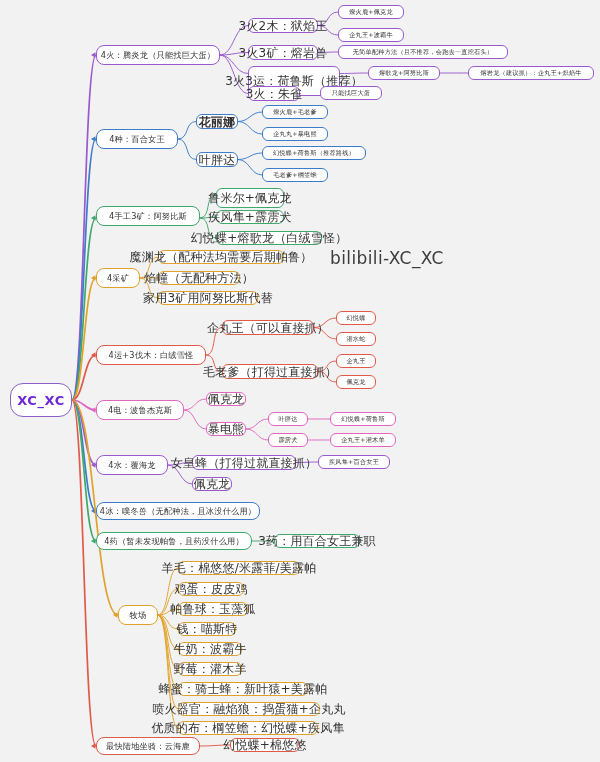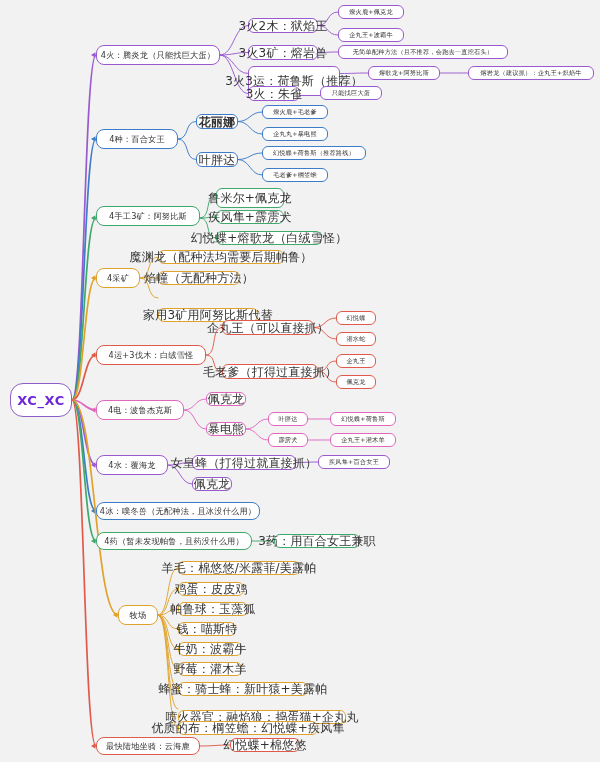--- a/index.html
+++ b/index.html
@@ -141,21 +141,21 @@
       <div class="node lvl2" style="left: 196px; top: 152px; width: 42px; height: 15px; border-color: rgb(61, 124, 201);">叶胖达</div>
       <div class="node lvl3" style="left: 262px; top: 146px; width: 104px; height: 14px; border-color: rgb(61, 124, 201);">幻悦蝶+荷鲁斯（推荐路线）</div>
       <div class="node lvl3" style="left: 262px; top: 168px; width: 66px; height: 14px; border-color: rgb(61, 124, 201);">毛老爹+棡笠蟾</div>
       <div class="node lvl1" style="left: 96px; top: 206px; width: 104px; height: 20px; border-color: rgb(63, 168, 107);">4手工3矿：阿努比斯</div>
       <div class="node lvl2" style="left: 216px; top: 188px; width: 68px; height: 20px; border-color: rgb(63, 168, 107);">鲁米尔+佩克龙</div>
       <div class="node lvl2" style="left: 216px; top: 210px; width: 68px; height: 14px; border-color: rgb(63, 168, 107);">疾风隼+霹雳犬</div>
       <div class="node lvl2" style="left: 216px; top: 231px; width: 106px; height: 14px; border-color: rgb(63, 168, 107);">幻悦蝶+熔歌龙（白绒雪怪）</div>
       <div class="node lvl1" style="left: 96px; top: 268px; width: 44px; height: 20px; border-color: rgb(224, 162, 43);">4采矿</div>
       <div class="node lvl2" style="left: 158px; top: 250px; width: 126px; height: 14px; border-color: rgb(224, 162, 43);">魔渊龙（配种法均需要后期帕鲁）</div>
       <div class="node lvl2" style="left: 158px; top: 271px; width: 82px; height: 14px; border-color: rgb(224, 162, 43);">焰幢（无配种方法）</div>
-      <div class="node lvl2" style="left: 158px; top: 291px; width: 100px; height: 14px; border-color: rgb(224, 162, 43); margin-top: 17px;">家用3矿用阿努比斯代替</div>
+      <div class="node lvl2" style="left: 158px; top: 291px; width: 100px; height: 14px; border-color: rgb(224, 162, 43);">家用3矿用阿努比斯代替</div>
       <div class="node lvl1" style="left: 96px; top: 345px; width: 110px; height: 20px; border-color: rgb(224, 90, 74);">4运+3伐木：白绒雪怪</div>
       <div class="node lvl2" style="left: 222px; top: 320px; width: 92px; height: 15px; border-color: rgb(224, 90, 74);">企丸王（可以直接抓）</div>
       <div class="node lvl3" style="left: 336px; top: 311px; width: 40px; height: 14px; border-color: rgb(224, 90, 74);">幻悦蝶</div>
       <div class="node lvl3" style="left: 336px; top: 332px; width: 40px; height: 14px; border-color: rgb(224, 90, 74);">潜水蛇</div>
       <div class="node lvl2" style="left: 222px; top: 364px; width: 96px; height: 15px; border-color: rgb(224, 90, 74);">毛老爹（打得过直接抓）</div>
       <div class="node lvl3" style="left: 336px; top: 354px; width: 40px; height: 14px; border-color: rgb(224, 90, 74);">企丸王</div>
       <div class="node lvl3" style="left: 336px; top: 375px; width: 40px; height: 14px; border-color: rgb(224, 90, 74);">佩克龙</div>
       <div class="node lvl1" style="left: 96px; top: 400px; width: 88px; height: 20px; border-color: rgb(224, 102, 192); text-align: center;">4电：波鲁杰克斯</div>
       <div class="node lvl2" style="left: 206px; top: 392px; width: 40px; height: 14px; border-color: rgb(224, 102, 192);">佩克龙</div>
       <div class="node lvl2" style="left: 206px; top: 422px; width: 40px; height: 14px; border-color: rgb(224, 102, 192);">暴电熊</div>
@@ -171,19 +171,20 @@
       <div class="node lvl1" style="left: 96px; top: 532px; width: 156px; height: 18px; border-color: rgb(63, 168, 107);">4药（暂未发现帕鲁，且药没什么用）</div>
       <div class="node lvl2" style="left: 274px; top: 534px; width: 86px; height: 14px; border-color: rgb(63, 168, 107);">3药：用百合女王兼职</div>
       <div class="node lvl1" style="left: 118px; top: 605px; width: 40px; height: 20px; border-color: rgb(224, 162, 43);">牧场</div>
       <div class="node lvl2" style="left: 178px; top: 561px; width: 122px; height: 14px; border-color: rgb(224, 162, 43);">羊毛：棉悠悠/米露菲/美露帕</div>
       <div class="node lvl2" style="left: 178px; top: 582px; width: 66px; height: 14px; border-color: rgb(224, 162, 43);">鸡蛋：皮皮鸡</div>
       <div class="node lvl2" style="left: 178px; top: 602px; width: 70px; height: 14px; border-color: rgb(224, 162, 43);">帕鲁球：玉藻狐</div>
       <div class="node lvl2" style="left: 178px; top: 622px; width: 58px; height: 14px; border-color: rgb(224, 162, 43);">钱：喵斯特</div>
       <div class="node lvl2" style="left: 178px; top: 642px; width: 64px; height: 14px; border-color: rgb(224, 162, 43);">牛奶：波霸牛</div>
       <div class="node lvl2" style="left: 178px; top: 662px; width: 64px; height: 14px; border-color: rgb(224, 162, 43);">野莓：灌木羊</div>
       <div class="node lvl2" style="left: 178px; top: 682px; width: 130px; height: 14px; border-color: rgb(224, 162, 43);">蜂蜜：骑士蜂：新叶猿+美露帕</div>
-      <div class="node lvl2" style="left: 178px; top: 702px; width: 168px; height: 14px; border-color: rgb(224, 162, 43); margin-top: 8px;">喷火器官：融焰狼：捣蛋猫+企丸丸</div>
+      <div class="node lvl2" style="left: 178px; top: 702px; width: 142px; height: 14px; border-color: rgb(224, 162, 43);">喷火器官：融焰狼：捣蛋猫+企丸丸</div>
       <div class="node lvl2" style="left: 178px; top: 721px; width: 140px; height: 14px; border-color: rgb(224, 162, 43);">优质的布：棡笠蟾：幻悦蝶+疾风隼</div>
       <div class="node lvl1" style="left: 96px; top: 737px; width: 104px; height: 18px; border-color: rgb(224, 90, 74);">最快陆地坐骑：云海鹿</div>
       <div class="node lvl2" style="left: 230px; top: 738px; width: 70px; height: 14px; border-color: rgb(224, 90, 74);">幻悦蝶+棉悠悠</div>
       <div class="node root" style="left: 10px; top: 383px; width: 62px; height: 34px; border-color: rgb(138, 95, 199);">XC_XC</div>
     </div>
+  <div class="watermark" id="watermark" style="left: 330px; top: 248px;">bilibili-XC_XC</div>
 </div>
 
 </body></html>

